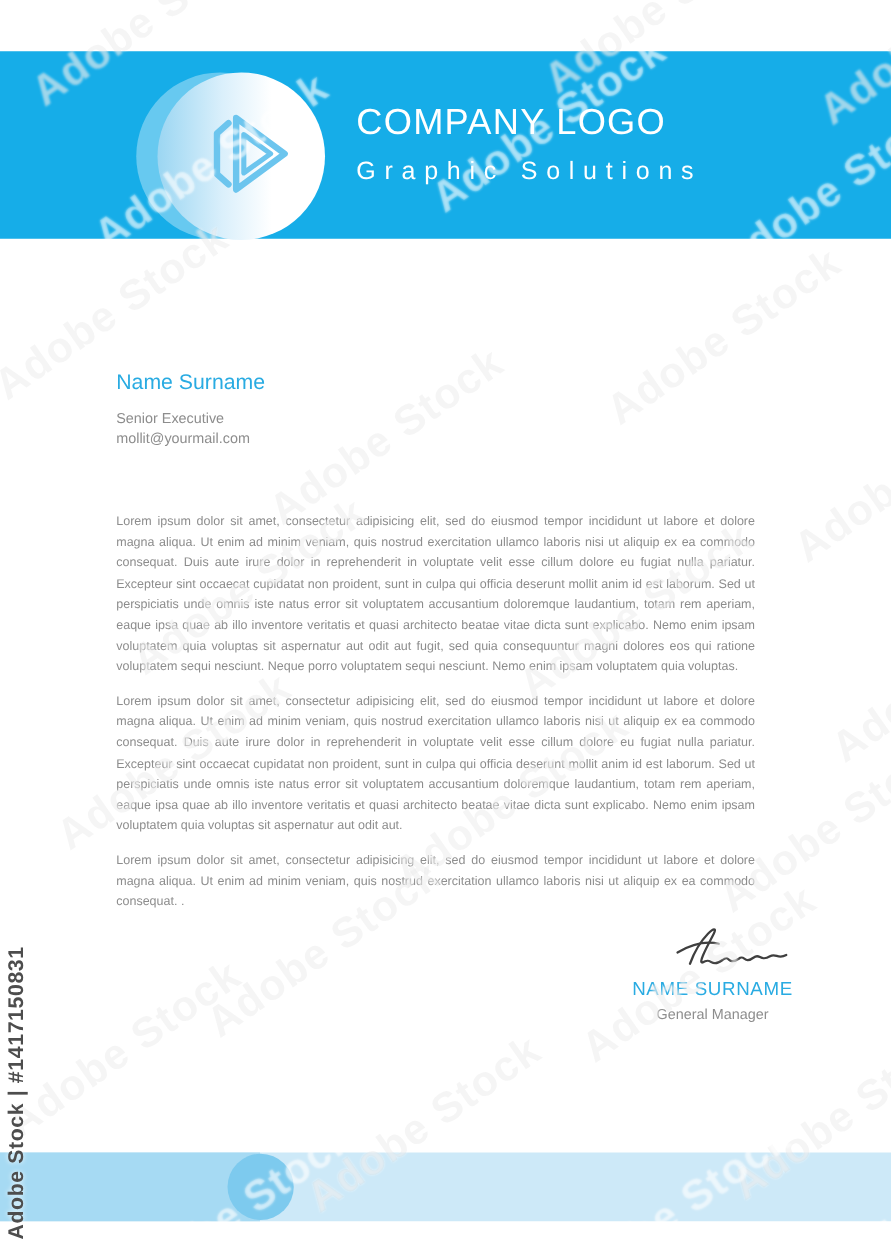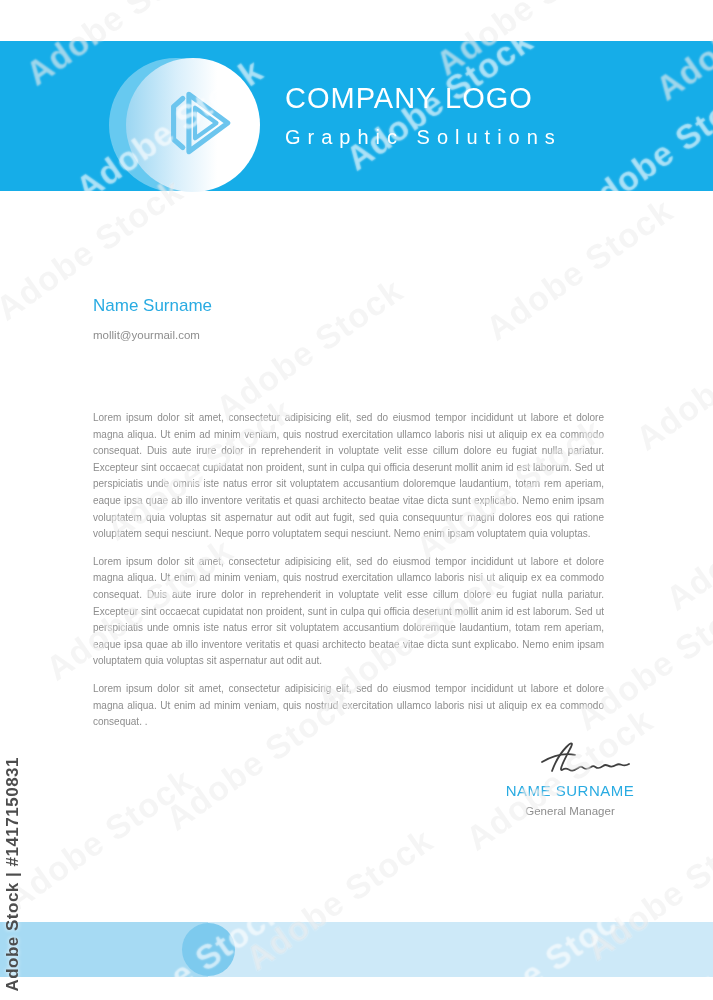--- a/index.html
+++ b/index.html
@@ -107,20 +107,21 @@
       </span>
     </div>
     <div class="header-text">
       <div class="company-name">COMPANY LOGO</div>
       <div class="tagline">Graphic Solutions</div>
     </div>
   </div>
 
   <div class="contact-block">
     <div class="contact-name">Name Surname</div>
+    <div class="contact-line">Senior Executive</div>
     <div class="contact-line">mollit@yourmail.com</div>
   </div>
 
   <div class="body-text">
     <p>Lorem ipsum dolor sit amet, consectetur adipisicing elit, sed do eiusmod tempor incididunt ut labore et dolore magna aliqua. Ut enim ad minim veniam, quis nostrud exercitation ullamco laboris nisi ut aliquip ex ea commodo consequat. Duis aute irure dolor in reprehenderit in voluptate velit esse cillum dolore eu fugiat nulla pariatur. Excepteur sint occaecat cupidatat non proident, sunt in culpa qui officia deserunt mollit anim id est laborum. Sed ut perspiciatis unde omnis iste natus error sit voluptatem accusantium doloremque laudantium, totam rem aperiam, eaque ipsa quae ab illo inventore veritatis et quasi architecto beatae vitae dicta sunt explicabo. Nemo enim ipsam voluptatem quia voluptas sit aspernatur aut odit aut fugit, sed quia consequuntur magni dolores eos qui ratione voluptatem sequi nesciunt. Neque porro voluptatem sequi nesciunt. Nemo enim ipsam voluptatem quia voluptas.</p>
     <p>Lorem ipsum dolor sit amet, consectetur adipisicing elit, sed do eiusmod tempor incididunt ut labore et dolore magna aliqua. Ut enim ad minim veniam, quis nostrud exercitation ullamco laboris nisi ut aliquip ex ea commodo consequat. Duis aute irure dolor in reprehenderit in voluptate velit esse cillum dolore eu fugiat nulla pariatur. Excepteur sint occaecat cupidatat non proident, sunt in culpa qui officia deserunt mollit anim id est laborum. Sed ut perspiciatis unde omnis iste natus error sit voluptatem accusantium doloremque laudantium, totam rem aperiam, eaque ipsa quae ab illo inventore veritatis et quasi architecto beatae vitae dicta sunt explicabo. Nemo enim ipsam voluptatem quia voluptas sit aspernatur aut odit aut.</p>
     <p>Lorem ipsum dolor sit amet, consectetur adipisicing elit, sed do eiusmod tempor incididunt ut labore et dolore magna aliqua. Ut enim ad minim veniam, quis nostrud exercitation ullamco laboris nisi ut aliquip ex ea commodo consequat. .</p>
   </div>
 
   <div class="signature-block">

